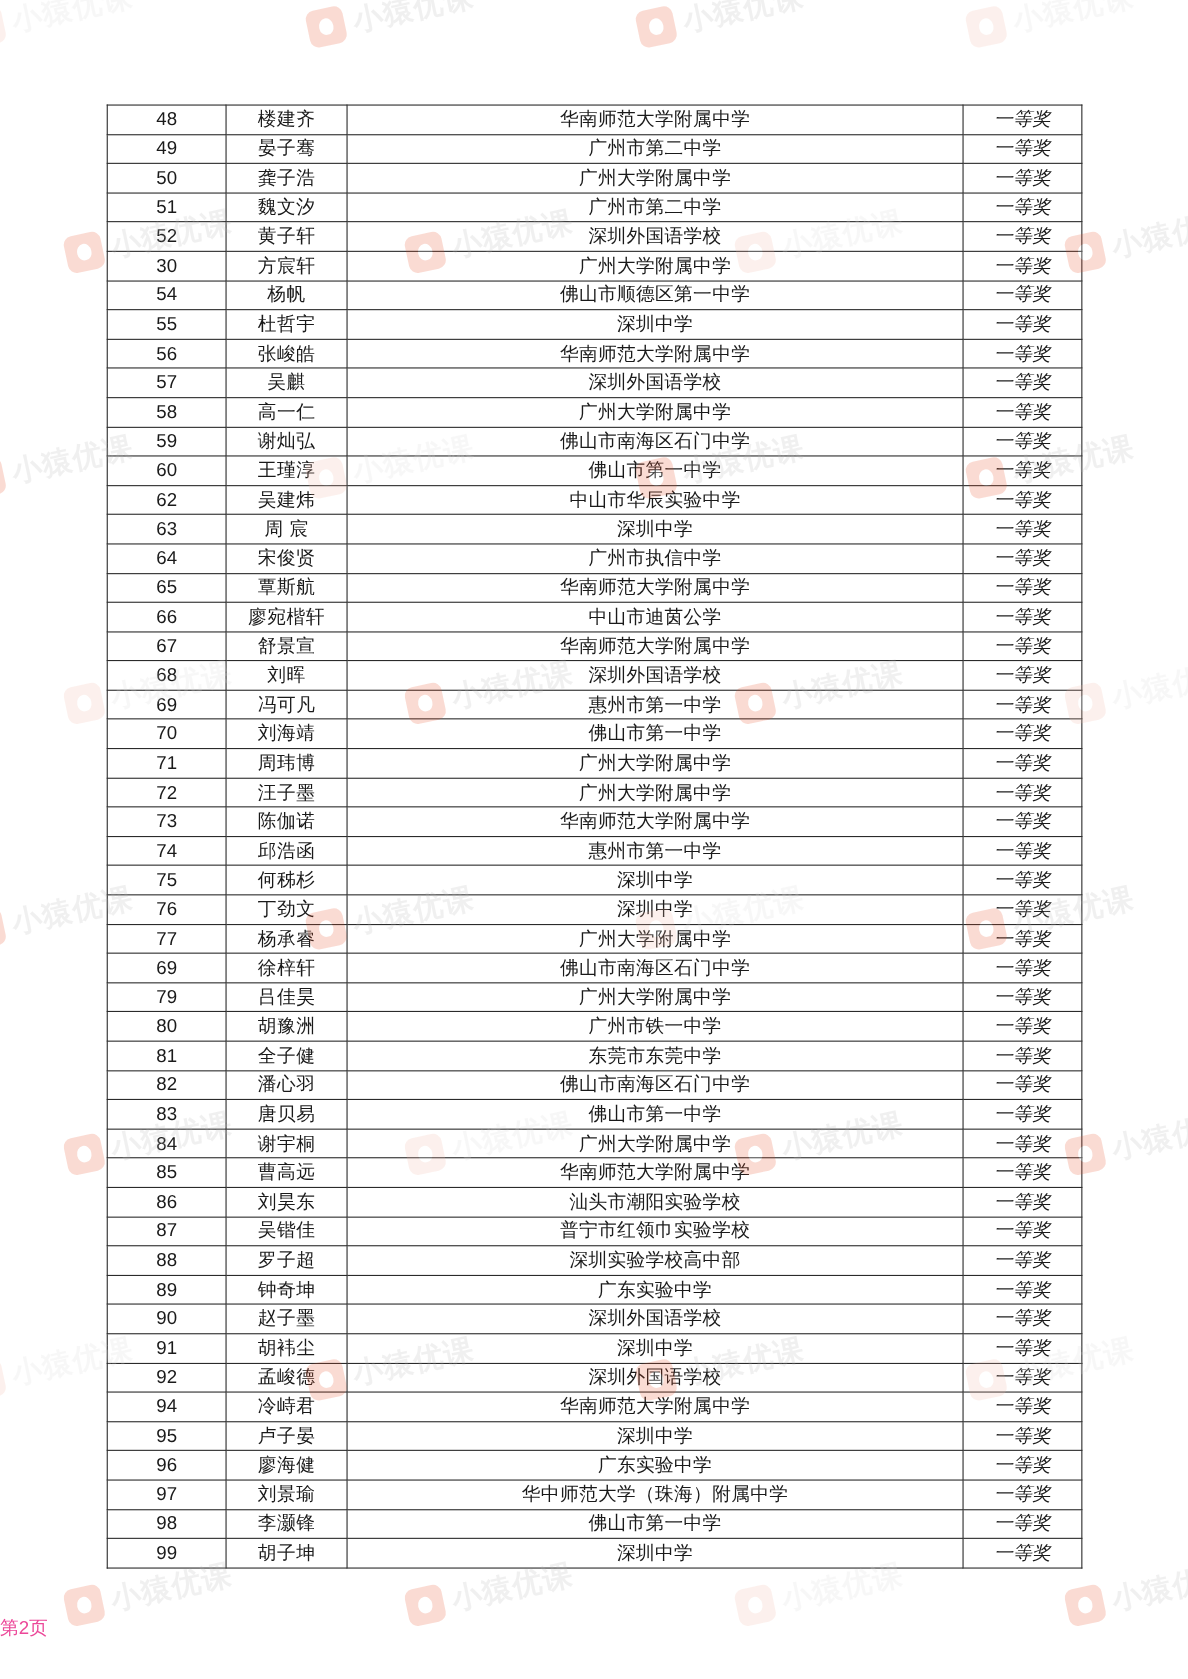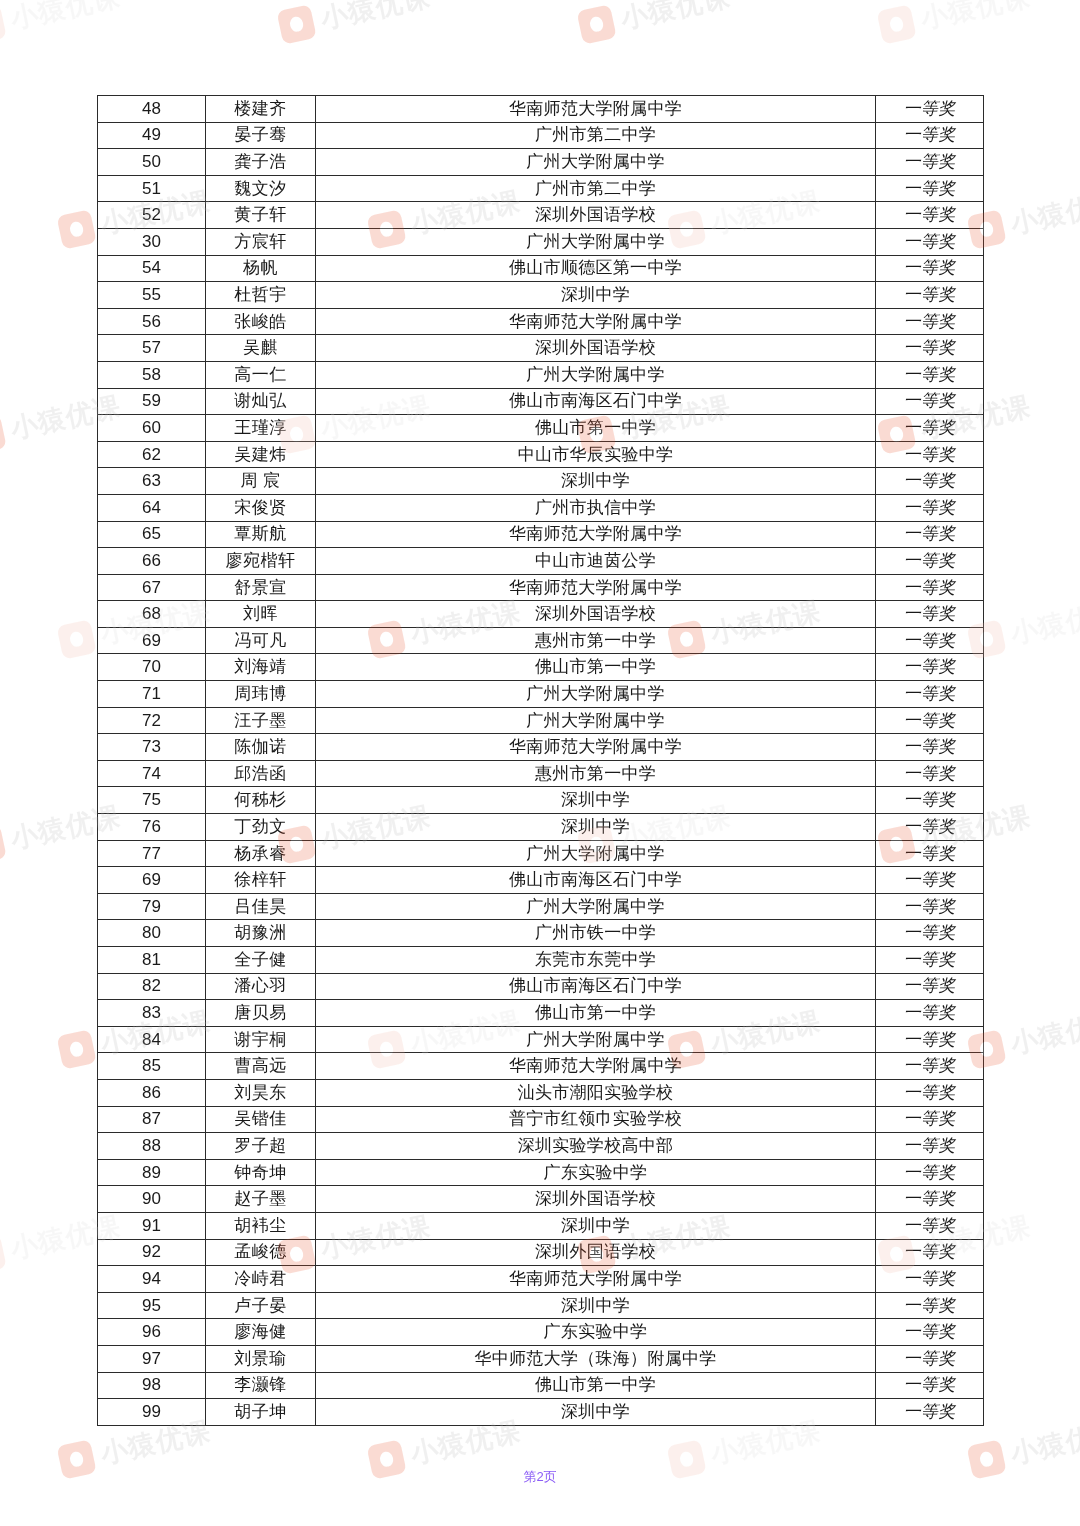--- a/index.html
+++ b/index.html
@@ -98,23 +98,23 @@
   td.rank { font-size: 17px; }
   td.name { letter-spacing: 0.5px; margin-top: 30px; }
   td.school { letter-spacing: 0.3px; margin-top: 12px; }
   td.award { letter-spacing: 0.3px; font-style: italic; }
 
   .footer {
     position: absolute;
     left: 0;
     right: 0;
     top: 1468px;
-    text-align: center;
-    font-size: 13px;
-    color: #8b5cf6;
+    text-align: left;
+    font-size: 17px;
+    color: #ec4899;
     z-index: 2;
   }
 </style>
 </head>
 <body>
 
 <div class="page">
   <div class="table-wrap">
     <table class="score-table">
       <colgroup>

